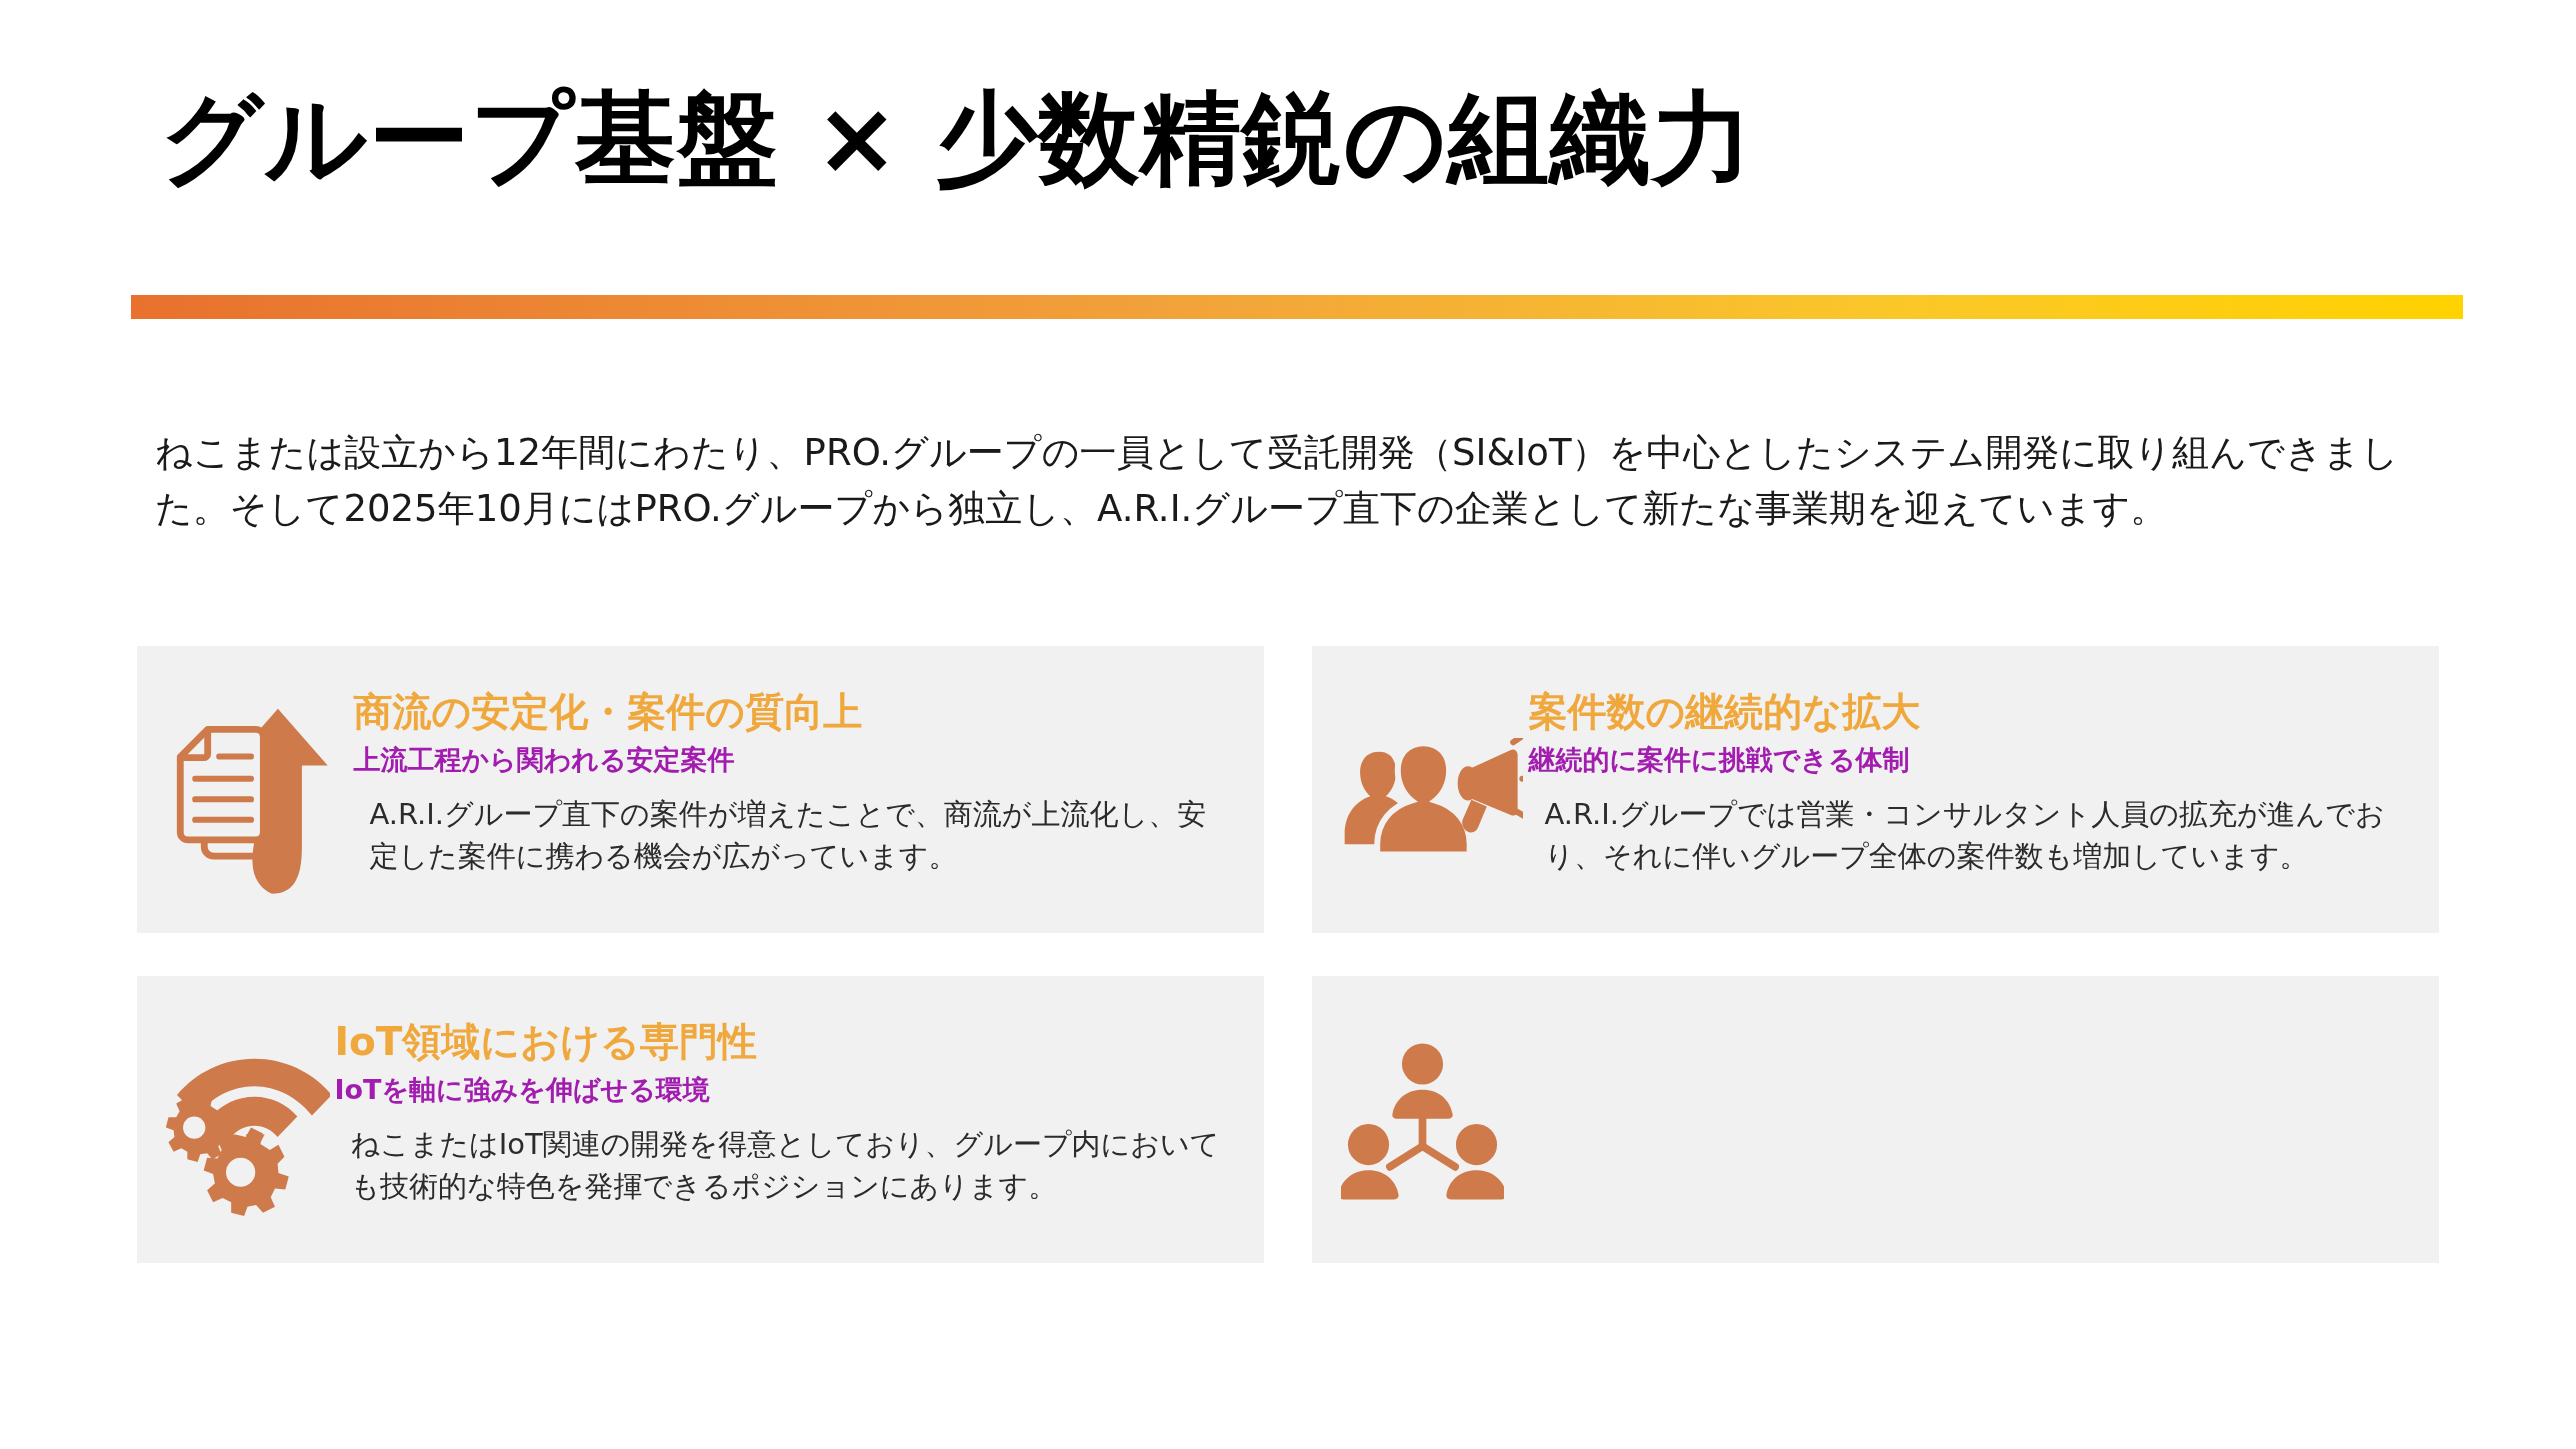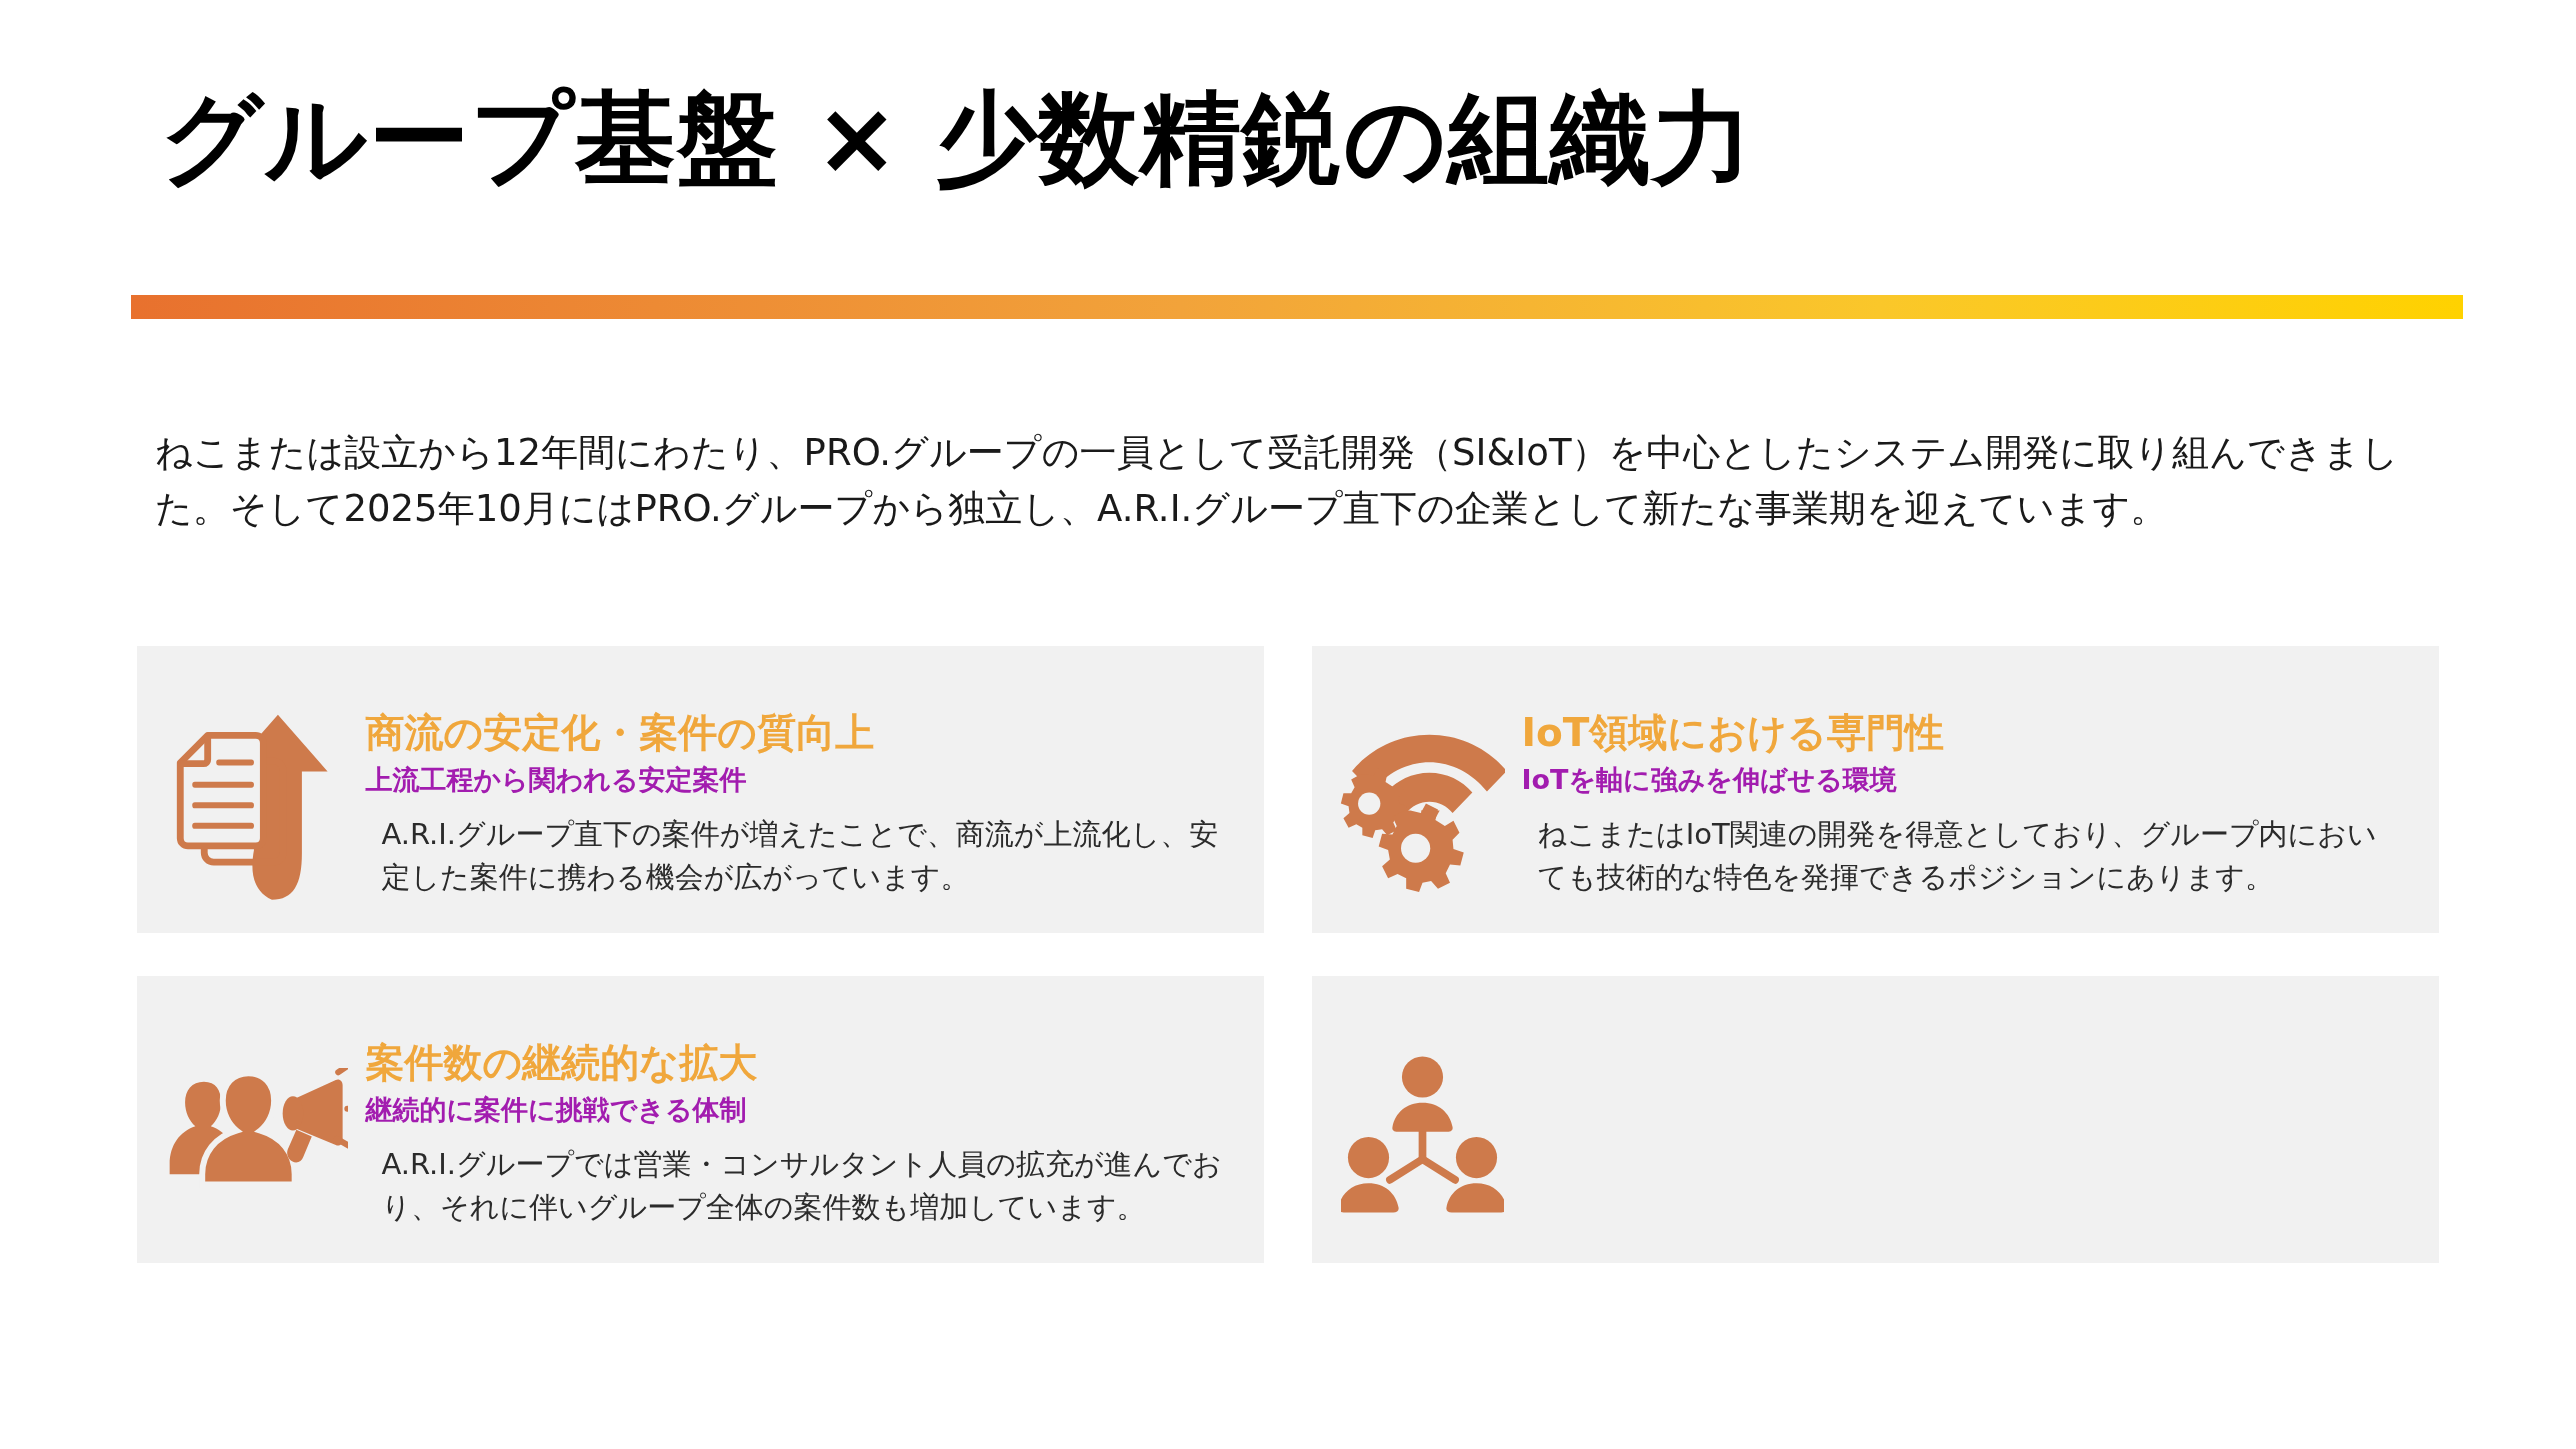--- a/index.html
+++ b/index.html
@@ -60,25 +60,24 @@
     grid-template-columns: 1127px 1127px;
     grid-template-rows: 287px 287px;
     column-gap: 48px;
     row-gap: 43px;
   }
 
   .card {
     background: #f1f1f1;
     display: flex;
     flex-direction: row;
-    align-items: flex-end;
+    align-items: center;
     box-sizing: border-box;
     padding: 19px 22px 19px 26px;
     overflow: hidden;
-    gap: 12px;
   }
 
   .card-icon {
     flex: 0 0 187px;
     width: 187px;
     height: 215px;
     display: flex;
     align-items: center;
     justify-content: center;
     margin-top: 22px;
@@ -165,20 +164,48 @@
         <rect x="28" y="134" width="72" height="7" rx="3" fill="#CE7A4B"></rect>
       </svg>
     </div>
     <div class="card-body">
       <div class="card-heading">商流の安定化・案件の質向上</div>
       <div class="card-sub">上流工程から関われる安定案件</div>
       <p class="card-text">A.R.I.グループ直下の案件が増えたことで、商流が上流化し、安定した案件に携わる機会が広がっています。</p>
     </div>
   </div>
 
+  <div class="card card--count">
+    <div class="card-icon">
+      <svg width="182" height="137" viewBox="0 0 212 160">
+        <g fill="#CE7A4B">
+
+          <path d="M44 16 C 30 16, 22 26, 22 40 C 22 52, 27 62, 34 68 C 16 74, 4 90, 4 112 L 4 124 L 82 124 L 82 112 C 82 90, 70 74, 52 68 C 59 62, 64 52, 64 40 C 64 26, 58 16, 44 16 Z"></path>
+
+          <path d="M96 6 C 78 6, 66 19, 66 38 C 66 53, 73 66, 82 73 C 58 80, 42 99, 42 124 L 42 136 L 150 136 L 150 124 C 150 99, 134 80, 110 73 C 119 66, 126 53, 126 38 C 126 19, 114 6, 96 6 Z" stroke="#f1f1f1" stroke-width="7"></path>
+
+          <path d="M150 36 L 198 14 C 202 12, 206 15, 206 20 L 206 84 C 206 89, 202 92, 198 90 L 150 70 C 143 67, 140 60, 140 53 C 140 45, 143 39, 150 36 Z"></path>
+
+          <path d="M152 72 L 170 80 L 160 104 C 158 110, 152 112, 147 109 C 142 106, 140 100, 142 95 Z"></path>
+
+          <ellipse cx="148" cy="53" rx="12" ry="20"></ellipse>
+
+          <rect x="196" y="4" width="26" height="7" rx="3.5" transform="rotate(-34 196 4)"></rect>
+          <rect x="208" y="44" width="26" height="7" rx="3.5"></rect>
+          <rect x="198" y="78" width="26" height="7" rx="3.5" transform="rotate(30 198 78)"></rect>
+        </g>
+      </svg>
+    </div>
+    <div class="card-body">
+      <div class="card-heading">案件数の継続的な拡大</div>
+      <div class="card-sub">継続的に案件に挑戦できる体制</div>
+      <p class="card-text">A.R.I.グループでは営業・コンサルタント人員の拡充が進んでおり、それに伴いグループ全体の案件数も増加しています。</p>
+    </div>
+  </div>
+
   <div class="card card--iot">
     <div class="card-icon">
       <svg width="165" height="172" viewBox="0 0 192 200">
         <g fill="#CE7A4B">
 
           <path d="M118 28 C 82 28, 50 44, 28 70 L 51 94 C 68 73, 92 60, 118 60 C 144 60, 168 73, 185 94 L 208 70 C 186 44, 154 28, 118 28 Z" transform="translate(-14,-12)"></path>
           <path d="M118 72 C 98 72, 80 81, 68 95 L 91 119 C 98 111, 107 106, 118 106 C 129 106, 138 111, 145 119 L 168 95 C 156 81, 138 72, 118 72 Z" transform="translate(-14,-12)"></path>
 
           <path d="M104 112 L 126 112 L 115 132 Z" transform="translate(-10,-8)"></path>
         </g>
@@ -191,48 +218,20 @@
         <g fill="#CE7A4B" transform="translate(82,148)">
           <path d="M0,-44 L12,-41 L18,-52 L32,-45 L29,-33 L40,-26 L50,-32 L57,-18 L49,-10 L50,1 L62,5 L58,20 L46,19 L41,29 L46,40 L32,47 L24,38 L14,40 L10,51 L-5,47 L-5,35 L-15,30 L-26,35 L-33,21 L-24,13 L-26,2 L-37,-2 L-33,-17 L-21,-16 L-16,-26 L-21,-37 L-7,-44 Z"></path>
           <circle cx="6" cy="0" r="17" fill="#f1f1f1"></circle>
         </g>
       </svg>
     </div>
     <div class="card-body">
       <div class="card-heading">IoT領域における専門性</div>
       <div class="card-sub">IoTを軸に強みを伸ばせる環境</div>
       <p class="card-text">ねこまたはIoT関連の開発を得意としており、グループ内においても技術的な特色を発揮できるポジションにあります。</p>
-    </div>
-  </div>
-
-  <div class="card card--count">
-    <div class="card-icon">
-      <svg width="182" height="137" viewBox="0 0 212 160">
-        <g fill="#CE7A4B">
-
-          <path d="M44 16 C 30 16, 22 26, 22 40 C 22 52, 27 62, 34 68 C 16 74, 4 90, 4 112 L 4 124 L 82 124 L 82 112 C 82 90, 70 74, 52 68 C 59 62, 64 52, 64 40 C 64 26, 58 16, 44 16 Z"></path>
-
-          <path d="M96 6 C 78 6, 66 19, 66 38 C 66 53, 73 66, 82 73 C 58 80, 42 99, 42 124 L 42 136 L 150 136 L 150 124 C 150 99, 134 80, 110 73 C 119 66, 126 53, 126 38 C 126 19, 114 6, 96 6 Z" stroke="#f1f1f1" stroke-width="7"></path>
-
-          <path d="M150 36 L 198 14 C 202 12, 206 15, 206 20 L 206 84 C 206 89, 202 92, 198 90 L 150 70 C 143 67, 140 60, 140 53 C 140 45, 143 39, 150 36 Z"></path>
-
-          <path d="M152 72 L 170 80 L 160 104 C 158 110, 152 112, 147 109 C 142 106, 140 100, 142 95 Z"></path>
-
-          <ellipse cx="148" cy="53" rx="12" ry="20"></ellipse>
-
-          <rect x="196" y="4" width="26" height="7" rx="3.5" transform="rotate(-34 196 4)"></rect>
-          <rect x="208" y="44" width="26" height="7" rx="3.5"></rect>
-          <rect x="198" y="78" width="26" height="7" rx="3.5" transform="rotate(30 198 78)"></rect>
-        </g>
-      </svg>
-    </div>
-    <div class="card-body">
-      <div class="card-heading">案件数の継続的な拡大</div>
-      <div class="card-sub">継続的に案件に挑戦できる体制</div>
-      <p class="card-text">A.R.I.グループでは営業・コンサルタント人員の拡充が進んでおり、それに伴いグループ全体の案件数も増加しています。</p>
     </div>
   </div>
 
   <div class="card card--group">
     <div class="card-icon">
       <svg width="163" height="168" viewBox="0 0 190 196">
         <g stroke="#CE7A4B" stroke-width="9" stroke-linecap="round" fill="none">
           <path d="M95 82 L 95 124"></path>
           <path d="M95 124 L 57 148"></path>
           <path d="M95 124 L 133 148"></path>

